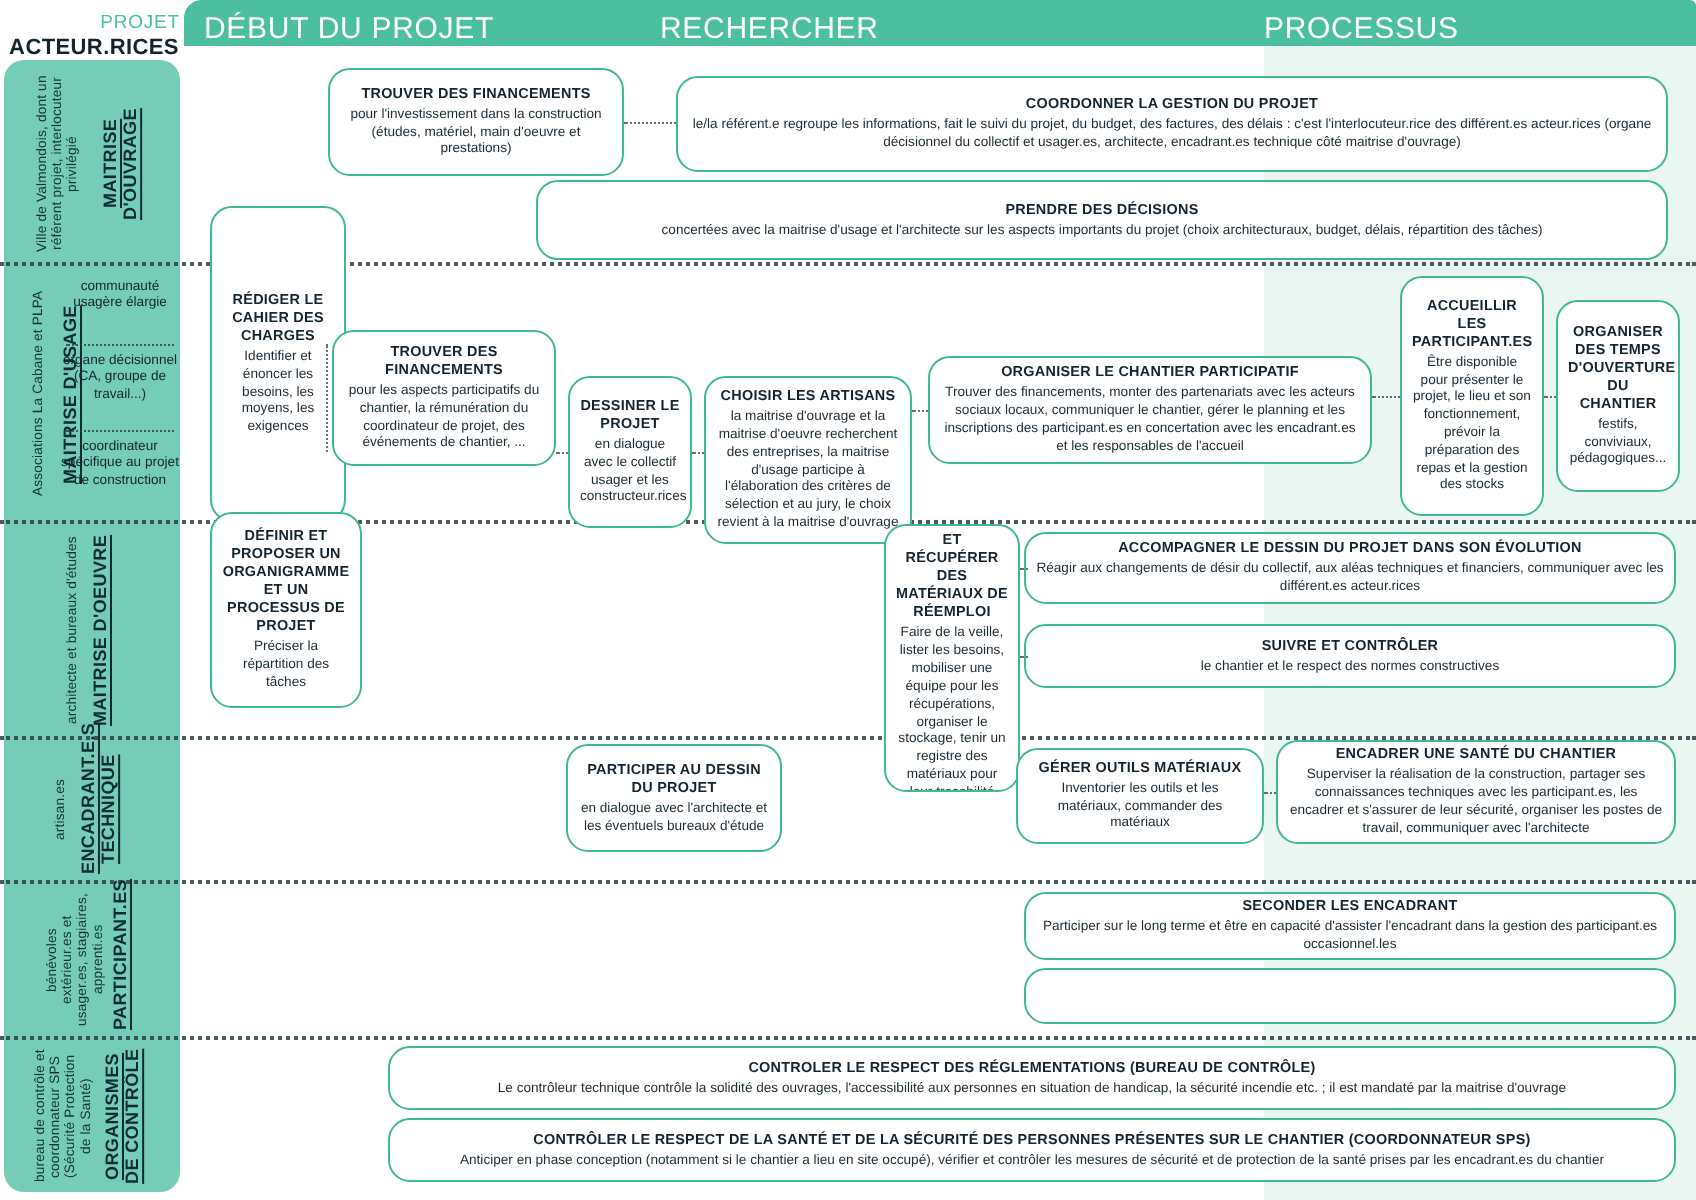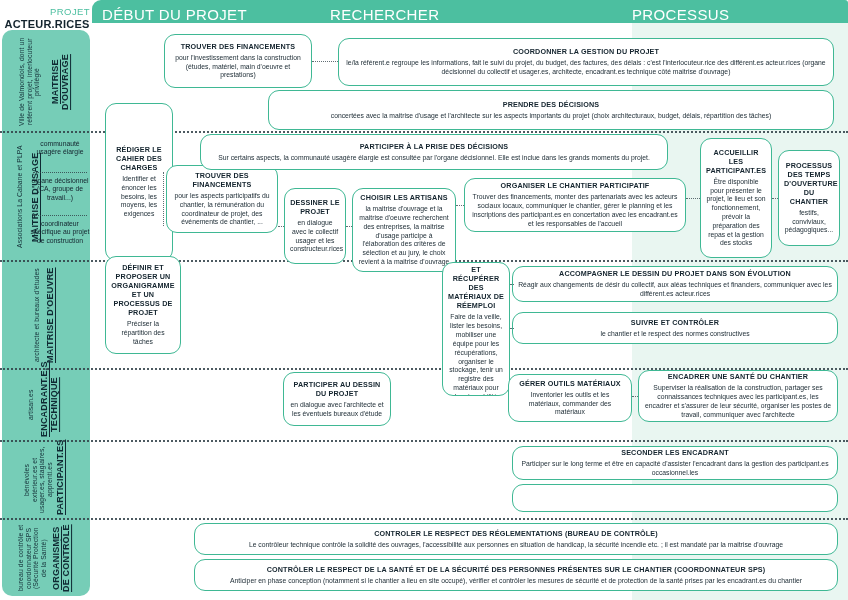--- a/index.html
+++ b/index.html
@@ -149,24 +149,20 @@
     <div class="t">RÉDIGER LE CAHIER DES CHARGES</div>
     <div class="b">Identifier et énoncer les besoins, les moyens, les exigences</div>
   </div>
 
   <div class="card" style="left:166px;top:165px;width:112px;height:68px;">
     <div class="t">TROUVER DES FINANCEMENTS</div>
     <div class="b">pour les aspects participatifs du chantier, la rémunération du coordinateur de projet, des événements de chantier, ...</div>
   </div>
   <div class="vdots" style="left:163px;top:172px;height:54px;"></div>
 
-  <div class="card" style="left:200px;top:134px;width:468px;height:36px;">
-    <div class="t">PARTICIPER À LA PRISE DES DÉCISIONS</div>
-    <div class="b">Sur certains aspects, la communauté usagère élargie est consultée par l'organe décisionnel. Elle est inclue dans les grands moments du projet.</div>
-  </div>
 
   <div class="card" style="left:284px;top:188px;width:62px;height:76px;">
     <div class="t">DESSINER LE PROJET</div>
     <div class="b">en dialogue avec le collectif usager et les constructeur.rices</div>
   </div>
   <div class="dots" style="left:278px;top:226px;width:6px;"></div>
 
   <div class="card" style="left:352px;top:188px;width:104px;height:84px;">
     <div class="t">CHOISIR LES ARTISANS</div>
     <div class="b">la maitrise d'ouvrage et la maitrise d'oeuvre recherchent des entreprises, la maitrise d'usage participe à l'élaboration des critères de sélection et au jury, le choix revient à la maitrise d'ouvrage</div>
@@ -179,21 +175,21 @@
   </div>
   <div class="dots" style="left:456px;top:205px;width:8px;"></div>
 
   <div class="card" style="left:700px;top:138px;width:72px;height:120px;">
     <div class="t">ACCUEILLIR LES PARTICIPANT.ES</div>
     <div class="b">Être disponible pour présenter le projet, le lieu et son fonctionnement, prévoir la préparation des repas et la gestion des stocks</div>
   </div>
   <div class="dots" style="left:686px;top:198px;width:14px;"></div>
 
   <div class="card" style="left:778px;top:150px;width:62px;height:96px;">
-    <div class="t">PROCESSUS DES TEMPS D'OUVERTURE DU CHANTIER</div>
+    <div class="t">ORGANISER DES TEMPS D'OUVERTURE DU CHANTIER</div>
     <div class="b">festifs, conviviaux, pédagogiques...</div>
   </div>
   <div class="dots" style="left:772px;top:198px;width:6px;"></div>
 
   <div class="card" style="left:105px;top:256px;width:76px;height:98px;">
     <div class="t">DÉFINIR ET PROPOSER UN ORGANIGRAMME ET UN PROCESSUS DE PROJET</div>
     <div class="b">Préciser la répartition des tâches</div>
   </div>
 
 

